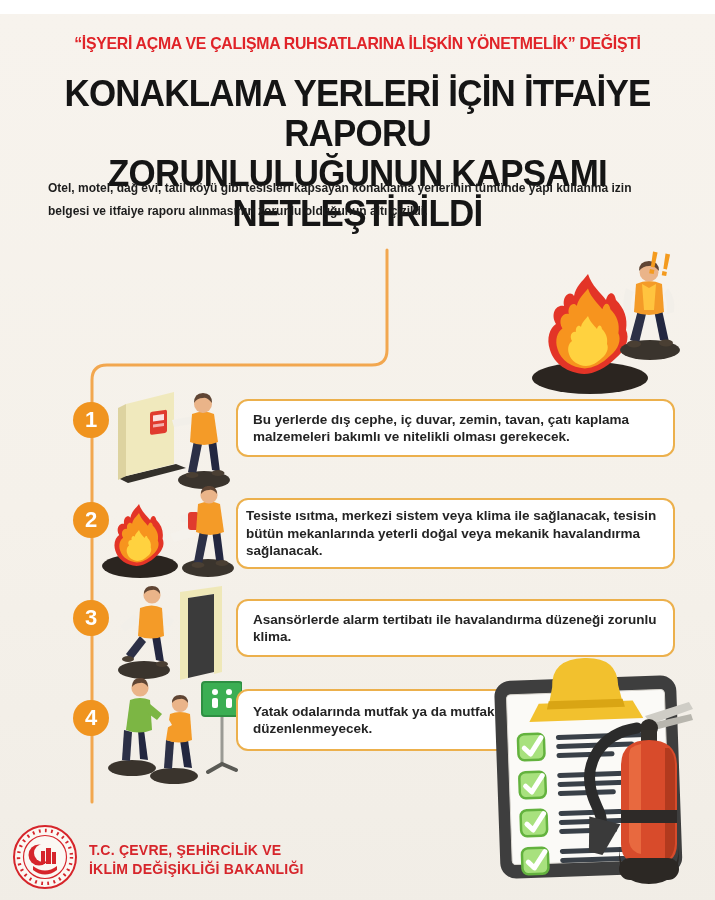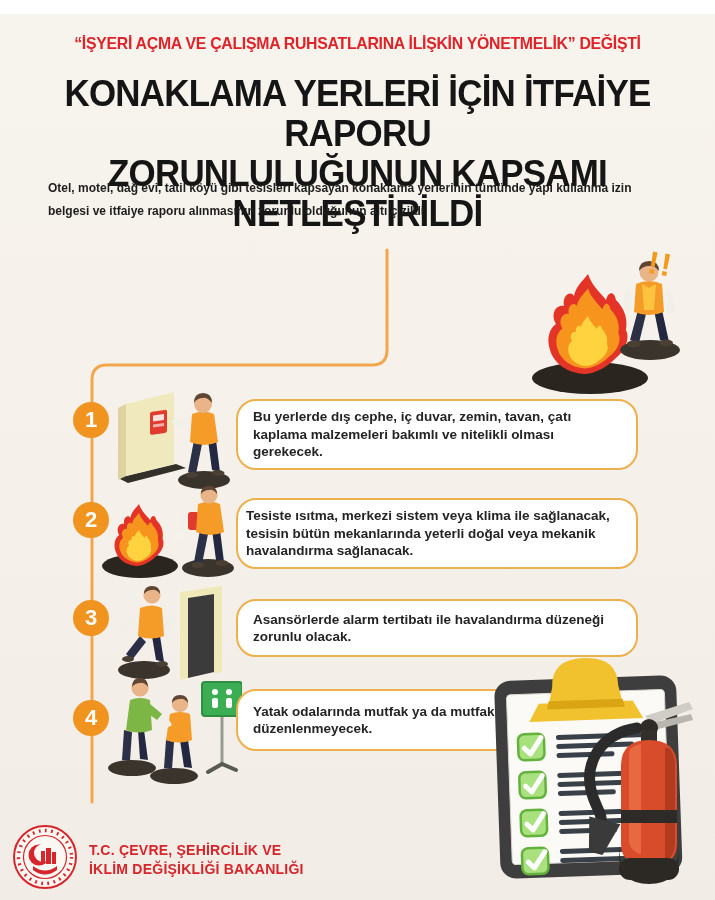--- a/index.html
+++ b/index.html
@@ -26,22 +26,22 @@
     position:absolute; top:163px; left:48px; width:620px; text-align:left;
     color:#1d1d1d; font-weight:700; font-size:12px; line-height:23px;
   }
   .connector { position:absolute; left:0; top:0; width:715px; height:900px; pointer-events:none; }
   .num-circle {
     position:absolute; left:73px; width:36px; height:36px; border-radius:50%;
     background:#f0941f; color:#ffffff; font-weight:900; font-size:22px;
     text-align:center; line-height:36px; z-index:4;
   }
   .textbox {
-    position:absolute; left:236px; width:402px; background:#ffffff;
-    border:2px solid #ecb04c; border-radius:20px; padding:7px 15px;
+    position:absolute; left:236px; width:439px; background:#ffffff;
+    border:2px solid #ecb04c; border-radius:12px; padding:7px 15px;
     color:#242424; font-weight:700; font-size:13.5px; line-height:17.5px; z-index:3;
   }
   .box-1 { top:385px; min-height:58px; display:flex; align-items:center; }
   .box-2 { top:484px; min-height:62px; display:flex; align-items:center;padding-left:8px; }
   .box-3 { top:585px; min-height:58px; display:flex; align-items:center; }
   .box-4 { top:675px; min-height:62px; display:flex; align-items:center; }
   .box-4 p { max-width:300px; }
   .illus { position:absolute; z-index:2; }
   .exclaim {
     position:absolute; left:648px; top:232px; color:#f49b1e; font-weight:900;
@@ -163,21 +163,21 @@
     <path d="M42 50 L46 74 L54 76 L50 50 Z" fill="#232740"></path>
     <ellipse cx="18" cy="73" rx="6" ry="3" fill="#4a3f33"></ellipse>
     <ellipse cx="52" cy="78" rx="6" ry="3" fill="#4a3f33"></ellipse>
     <path d="M24 28 L10 40 L15 46 L30 35 Z" fill="#f2efe9"></path>
     <path d="M52 26 L64 34 L60 41 L48 34 Z" fill="#f2efe9"></path>
     <path d="M30 22 Q42 17 52 22 L54 50 Q41 55 28 50 Z" fill="#f49b28"></path>
     <circle cx="42" cy="9" r="8.6" fill="#eab489"></circle>
     <path d="M34 8 Q34 0 42 0 Q50 0 50 8 Q46 3 42 4 Q37 4 34 8 Z" fill="#5f4534"></path>
   </svg>
   <div class="textbox box-3">
-    <p>Asansörlerde alarm tertibatı ile havalandırma düzeneği zorunlu olacak.</p>
+    <p>Asansörlerde alarm tertibatı ile havalandırma düzeneği zorunlu klima.</p>
   </div>
 
   <div class="num-circle" style="top:686px;">4</div>
   <svg class="illus" style="left:100px; top:660px;" width="142" height="110" viewBox="0 0 142 110">
     <line x1="122" y1="40" x2="122" y2="92" stroke="#9a9a94" stroke-width="3"></line>
     <path d="M108 98 L122 90 L136 96" stroke="#5a5a55" stroke-width="4" fill="none" stroke-linecap="round"></path>
     <rect x="102" y="8" width="40" height="34" rx="3" fill="#3bae53" stroke="#2e8f42" stroke-width="2"></rect>
     <circle cx="115" cy="18" r="3" fill="#ffffff"></circle>
     <circle cx="129" cy="18" r="3" fill="#ffffff"></circle>
     <rect x="112" y="24" width="6" height="10" rx="2" fill="#ffffff"></rect>

